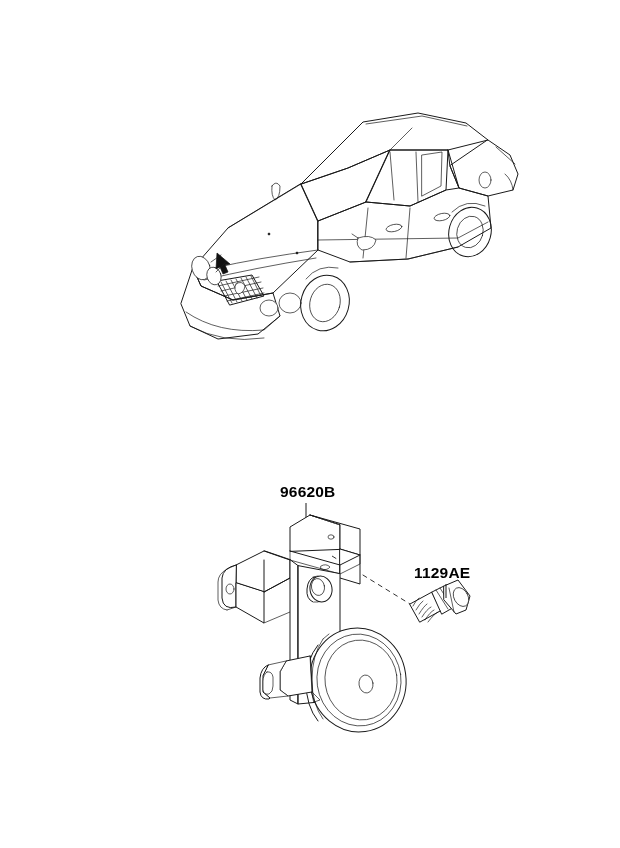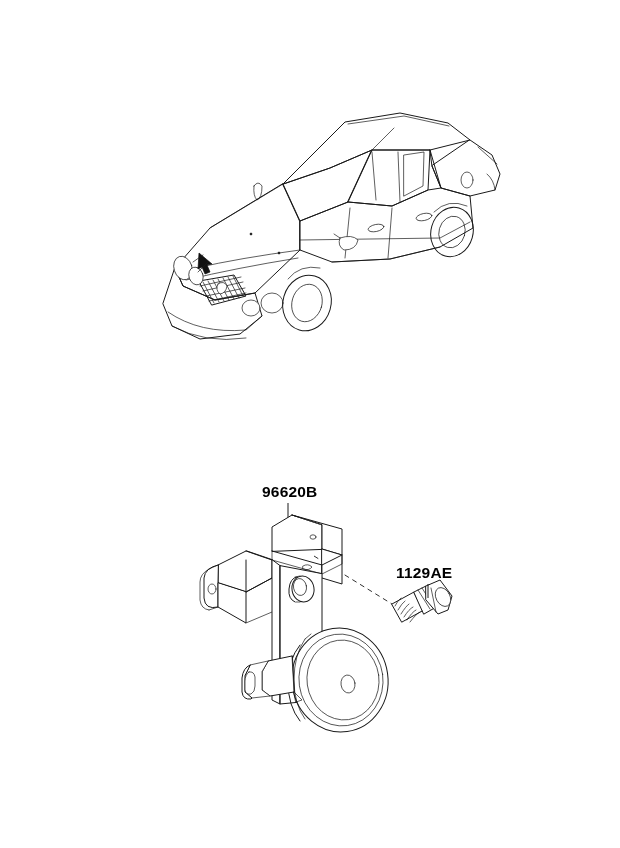--- a/index.html
+++ b/index.html
@@ -10,21 +10,21 @@
   }
   body {
     width: 620px;
     height: 848px;
     position: relative;
     overflow: hidden;
     font-family: "Liberation Sans", sans-serif;
   }
   #diagram-root {
     position: absolute;
-    left: 0;
+    left: 18px;
     top: 0;
     width: 548px;
     height: 848px;
     background: #f9a8d4;
   }
   svg.sheet {
     display: block;
     width: 620px;
     height: 848px;
   }

